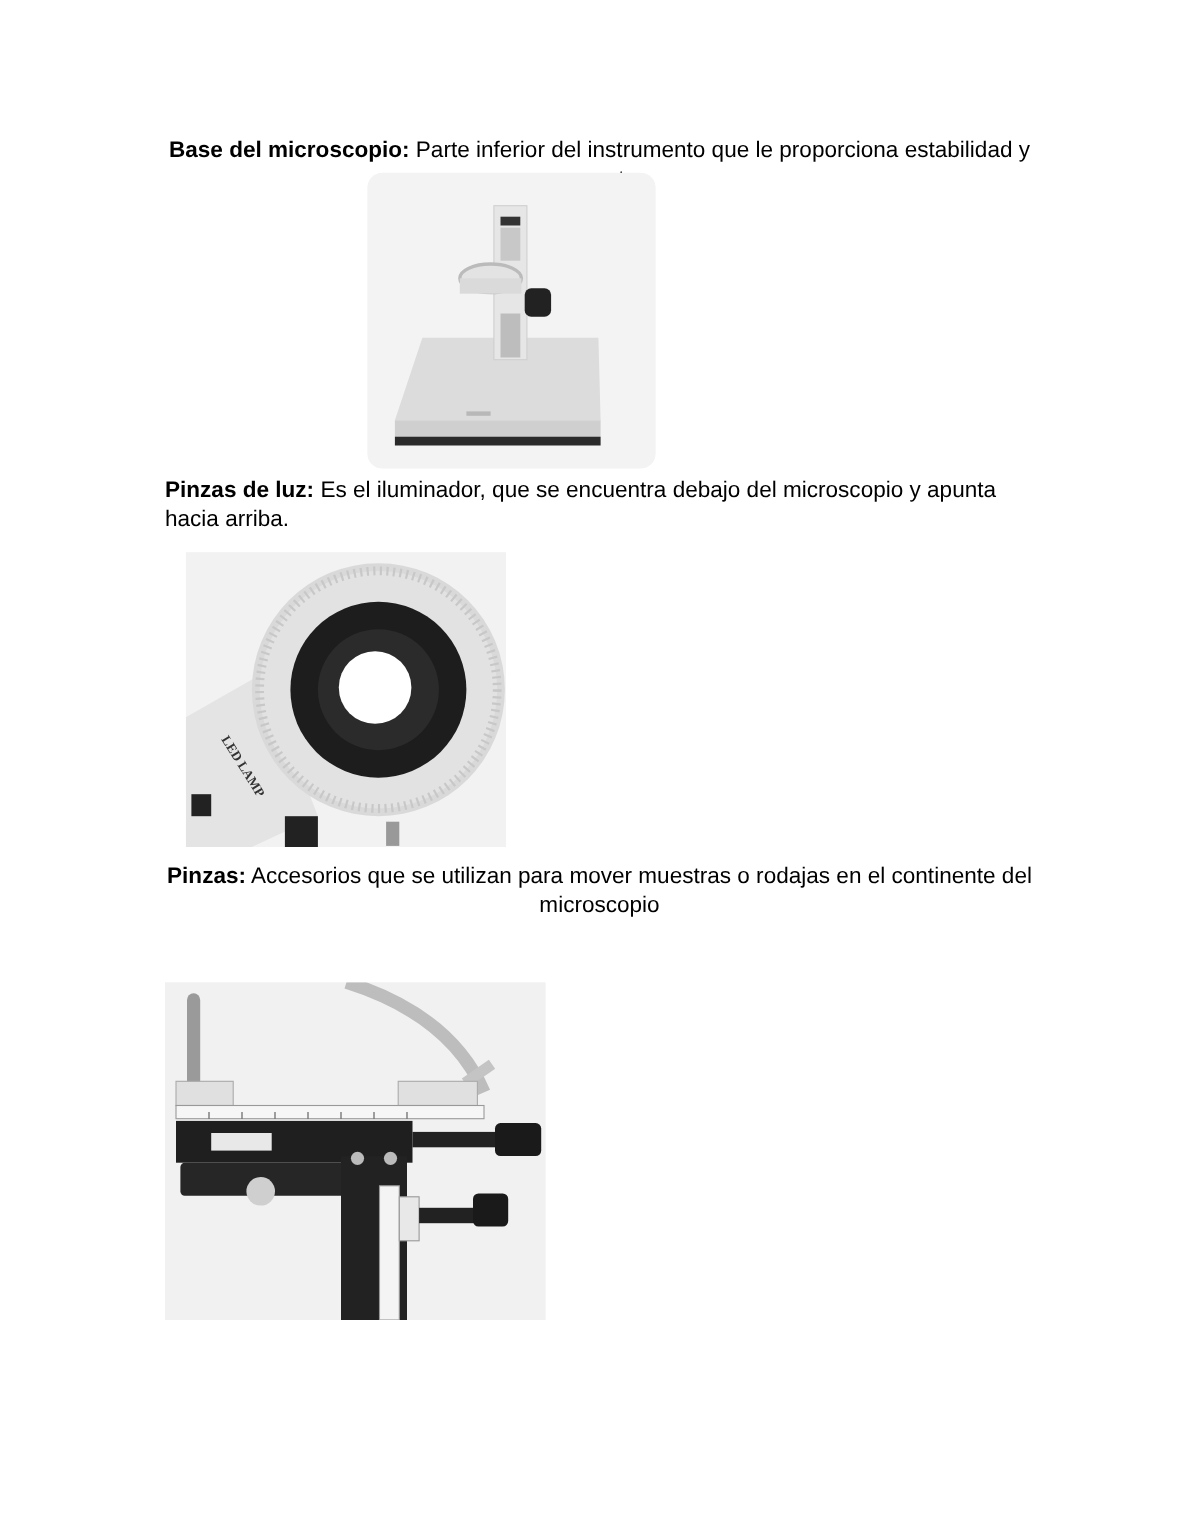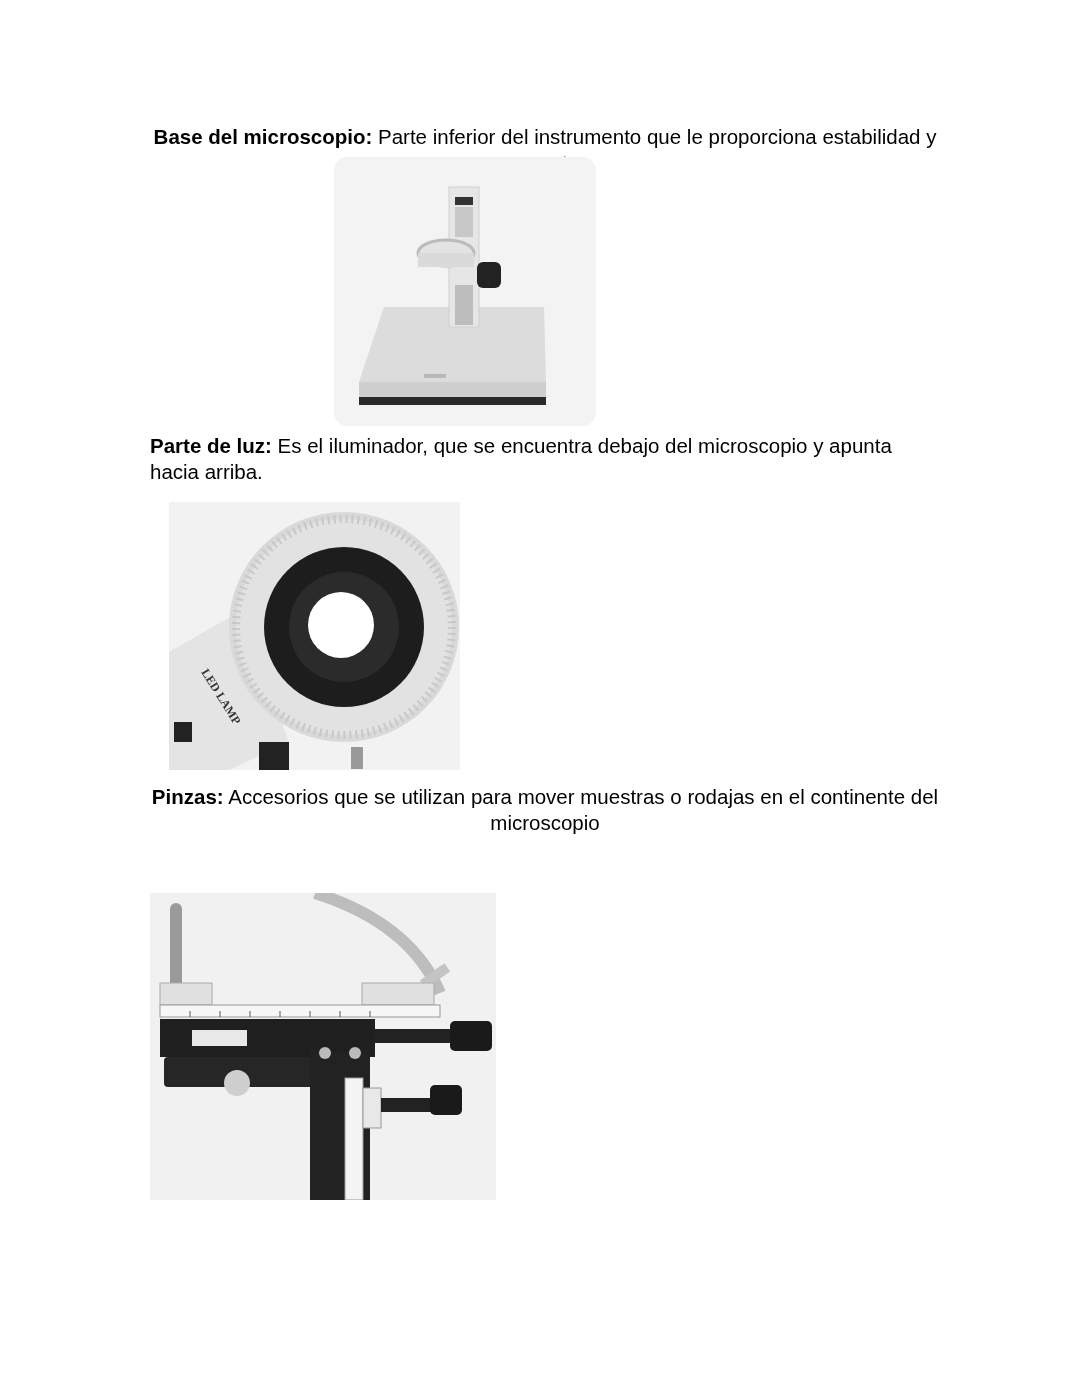--- a/index.html
+++ b/index.html
@@ -32,21 +32,21 @@
     <rect x="121" y="128" width="18" height="40" fill="#bdbdbd"></rect>
 
     <ellipse cx="112" cy="96" rx="28" ry="13" fill="#e3e3e3" stroke="#bbbbbb" stroke-width="3"></ellipse>
     <rect x="84" y="96" width="56" height="14" fill="#dadada"></rect>
 
     <rect x="143" y="105" width="24" height="26" rx="6" fill="#222"></rect>
   </svg>
 </div>
 
 <div class="para" style="top:433px;">
-  <b>Parte de luz:</b><span> Es el iluminador, que se encuentra debajo del microscopio y apunta hacia arriba.</span>
+  <b>Pinzas de luz:</b><span> Es el iluminador, que se encuentra debajo del microscopio y apunta hacia arriba.</span>
 </div>
 
 <div class="img-box" style="left:169px; top:502px; width:291px; height:268px;">
   <svg viewBox="0 0 291 268">
     <rect x="0" y="0" width="291" height="268" fill="#f2f2f2"></rect>
 
     <path d="M0,150 L70,110 L120,240 L60,268 L0,268 Z" fill="#e4e4e4"></path>
     <text x="32" y="170" transform="rotate(58 32 170)" font-family="Liberation Serif, serif" font-weight="bold" font-size="12" fill="#333">LED LAMP</text>
 
     <circle cx="175" cy="125" r="115" fill="#d9d9d9"></circle>

